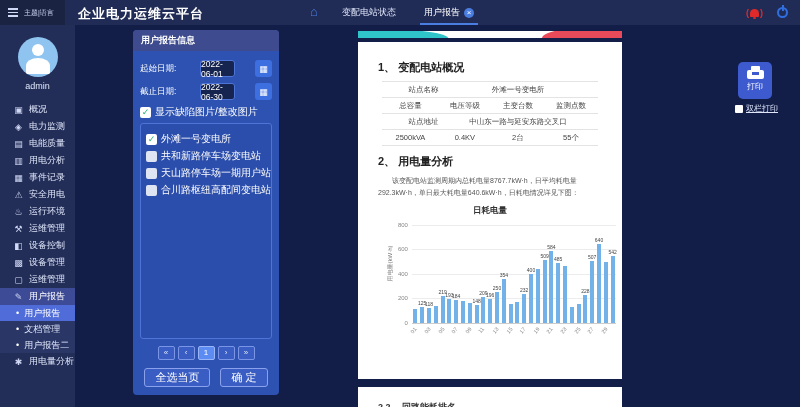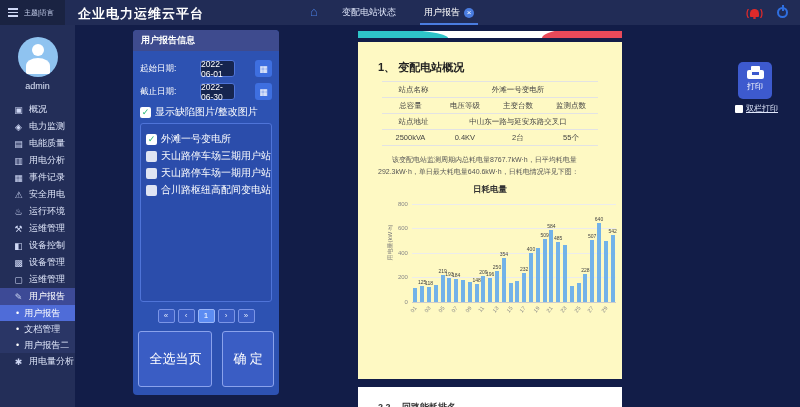--- a/index.html
+++ b/index.html
@@ -56,35 +56,35 @@
   .chk-row { display:flex; align-items:center; gap:4px; margin:2px 0 4px; cursor:pointer; }
   .cbox { width:11px; height:11px; border-radius:2px; background:#fff; font-size:9px; line-height:11px; text-align:center; color:#21b573; font-weight:bold; flex:none; }
   .cbox.off { background:rgba(255,255,255,0.85); color:transparent; }
   .chk-lbl { color:#fff; font-size:10px; white-space:nowrap; }
   .tree { flex:1; background:#2b4dab; border:1px solid #4f74d8; border-radius:3px; padding:5px 5px; overflow:hidden; }
   .tree .chk-row { margin:3px 0; }
   .pager { display:flex; justify-content:center; gap:3px; margin:7px 0 0; }
   .pg { min-width:17px; height:14px; background:#3a5dc4; border:1px solid #7b95e6; border-radius:2px; color:#dfe6fa; font-size:8px; line-height:12px; text-align:center; cursor:pointer; padding:0 2px; }
   .pg.active { background:#5c8cf2; border-color:#9ab6f8; color:#fff; }
   .panel-btns { display:flex; justify-content:center; gap:10px; margin-top:8px; }
-  .pbtn { background:#3a5dc4; border:1px solid #8aa2ec; border-radius:3px; color:#fff; font-size:13px; padding:18px 10px; cursor:pointer; white-space:nowrap;font-family:Liberation Serif, serif; }
+  .pbtn { background:#3a5dc4; border:1px solid #8aa2ec; border-radius:3px; color:#fff; font-size:11px; padding:1px 10px; cursor:pointer; white-space:nowrap; }
 
   
   .doc-area { position:absolute; left:282px; top:25px; right:0; bottom:0; background:#121d48; }
   .page-sliver { position:absolute; left:76px; top:6px; width:264px; height:7px; background:#fff; overflow:hidden; }
   .wave-teal { position:absolute; left:0; bottom:0; width:90px; height:10px; background:#2ec4c9; border-radius:0 100% 0 0; }
   .wave-red { position:absolute; right:0; bottom:0; width:80px; height:13px; background:#e84a5a; border-radius:100% 0 0 0; }
-  .page { position:absolute; left:76px; top:17px; width:264px; height:337px; background:#fef9c3; padding:14px 20px 0; overflow:hidden; }
+  .page { position:absolute; left:76px; top:17px; width:264px; height:337px; background:#ffffff; padding:14px 20px 0; overflow:hidden; }
   .page-next { position:absolute; left:76px; top:362px; width:264px; height:45px; background:#fff; padding:8px 20px 0; }
   .h1 { color:#222; font-size:11px; font-weight:bold; margin:4px 0 6px; }
   .h2 { color:#333; font-size:9px; font-weight:bold; margin:6px 0 4px; }
   .info-table { width:96%; margin:2px auto 8px; border-collapse:collapse; font-size:7.5px; color:#444; }
   .info-table td { border-bottom:1px solid #e3e3e3; height:16px; text-align:center; }
   .info-table tr:first-child td { border-top:1px solid #e3e3e3; }
-  .info-table td.lbl { width:26%; text-align:center; padding-left:6px;margin-top:14px; }
+  .info-table td.lbl { width:26%; text-align:right; padding-left:6px;margin-top:14px; }
   .para { font-size:7px; color:#555; line-height:1.7; text-indent:2em; margin:2px 0 6px; }
 
   
   .chart-title { text-align:center; font-size:8.5px; color:#333; font-weight:bold; margin:4px 0 6px; }
   .chart-body { position:relative; height:128px; }
   .ylabel { position:absolute; left:-6px; top:36px; font-size:6px; color:#777; transform:rotate(-90deg); transform-origin:center; white-space:nowrap; }
   .plot { position:absolute; left:34px; top:2px; width:204px; height:98px; }
   .gline { position:absolute; left:0; right:0; height:1px; background:#ececec; }
   .gline.zero { background:#cccccc; }
   .ytick { position:absolute; right:102%; font-size:6px; color:#888; transform:translateY(-50%); }
@@ -225,21 +225,21 @@
       <span class="cbox">✓</span>
       <span class="chk-lbl">显示缺陷图片/整改图片</span>
     </div>
     <div class="tree" id="tree">
         <div class="chk-row">
           <span class="cbox">✓</span>
           <span class="chk-lbl">外滩一号变电所</span>
         </div>
         <div class="chk-row">
           <span class="cbox off"></span>
-          <span class="chk-lbl">天山路停车场三期用户站</span>
+          <span class="chk-lbl">共和新路停车场变电站</span>
         </div>
         <div class="chk-row">
           <span class="cbox off"></span>
           <span class="chk-lbl">天山路停车场一期用户站</span>
         </div>
         <div class="chk-row">
           <span class="cbox off"></span>
           <span class="chk-lbl">合川路枢纽高配间变电站</span>
         </div>
       </div>
@@ -285,20 +285,21 @@
       </tr>
       <tr>
         <td>2500kVA</td>
         <td>0.4KV</td>
         <td>2台</td>
         <td>55个</td>
       </tr>
     </tbody>
       </table>
 
+    <div class="h1">2、 用电量分析</div>
     <div class="para">该变配电站监测周期内总耗电量8767.7kW·h，日平均耗电量292.3kW·h，单日最大耗电量640.6kW·h，日耗电情况详见下图：</div>
 
     <div>
       <div class="chart-title">日耗电量</div>
       <div class="chart-body">
         <div class="ylabel">用电量(kW·h)</div>
         <div class="plot" id="plot">
             <div class="gline zero" style="top: 98px;"></div>
             <span class="ytick" style="top: 98px;">0</span>
             <div class="gline" style="top: 73.5px;"></div>

